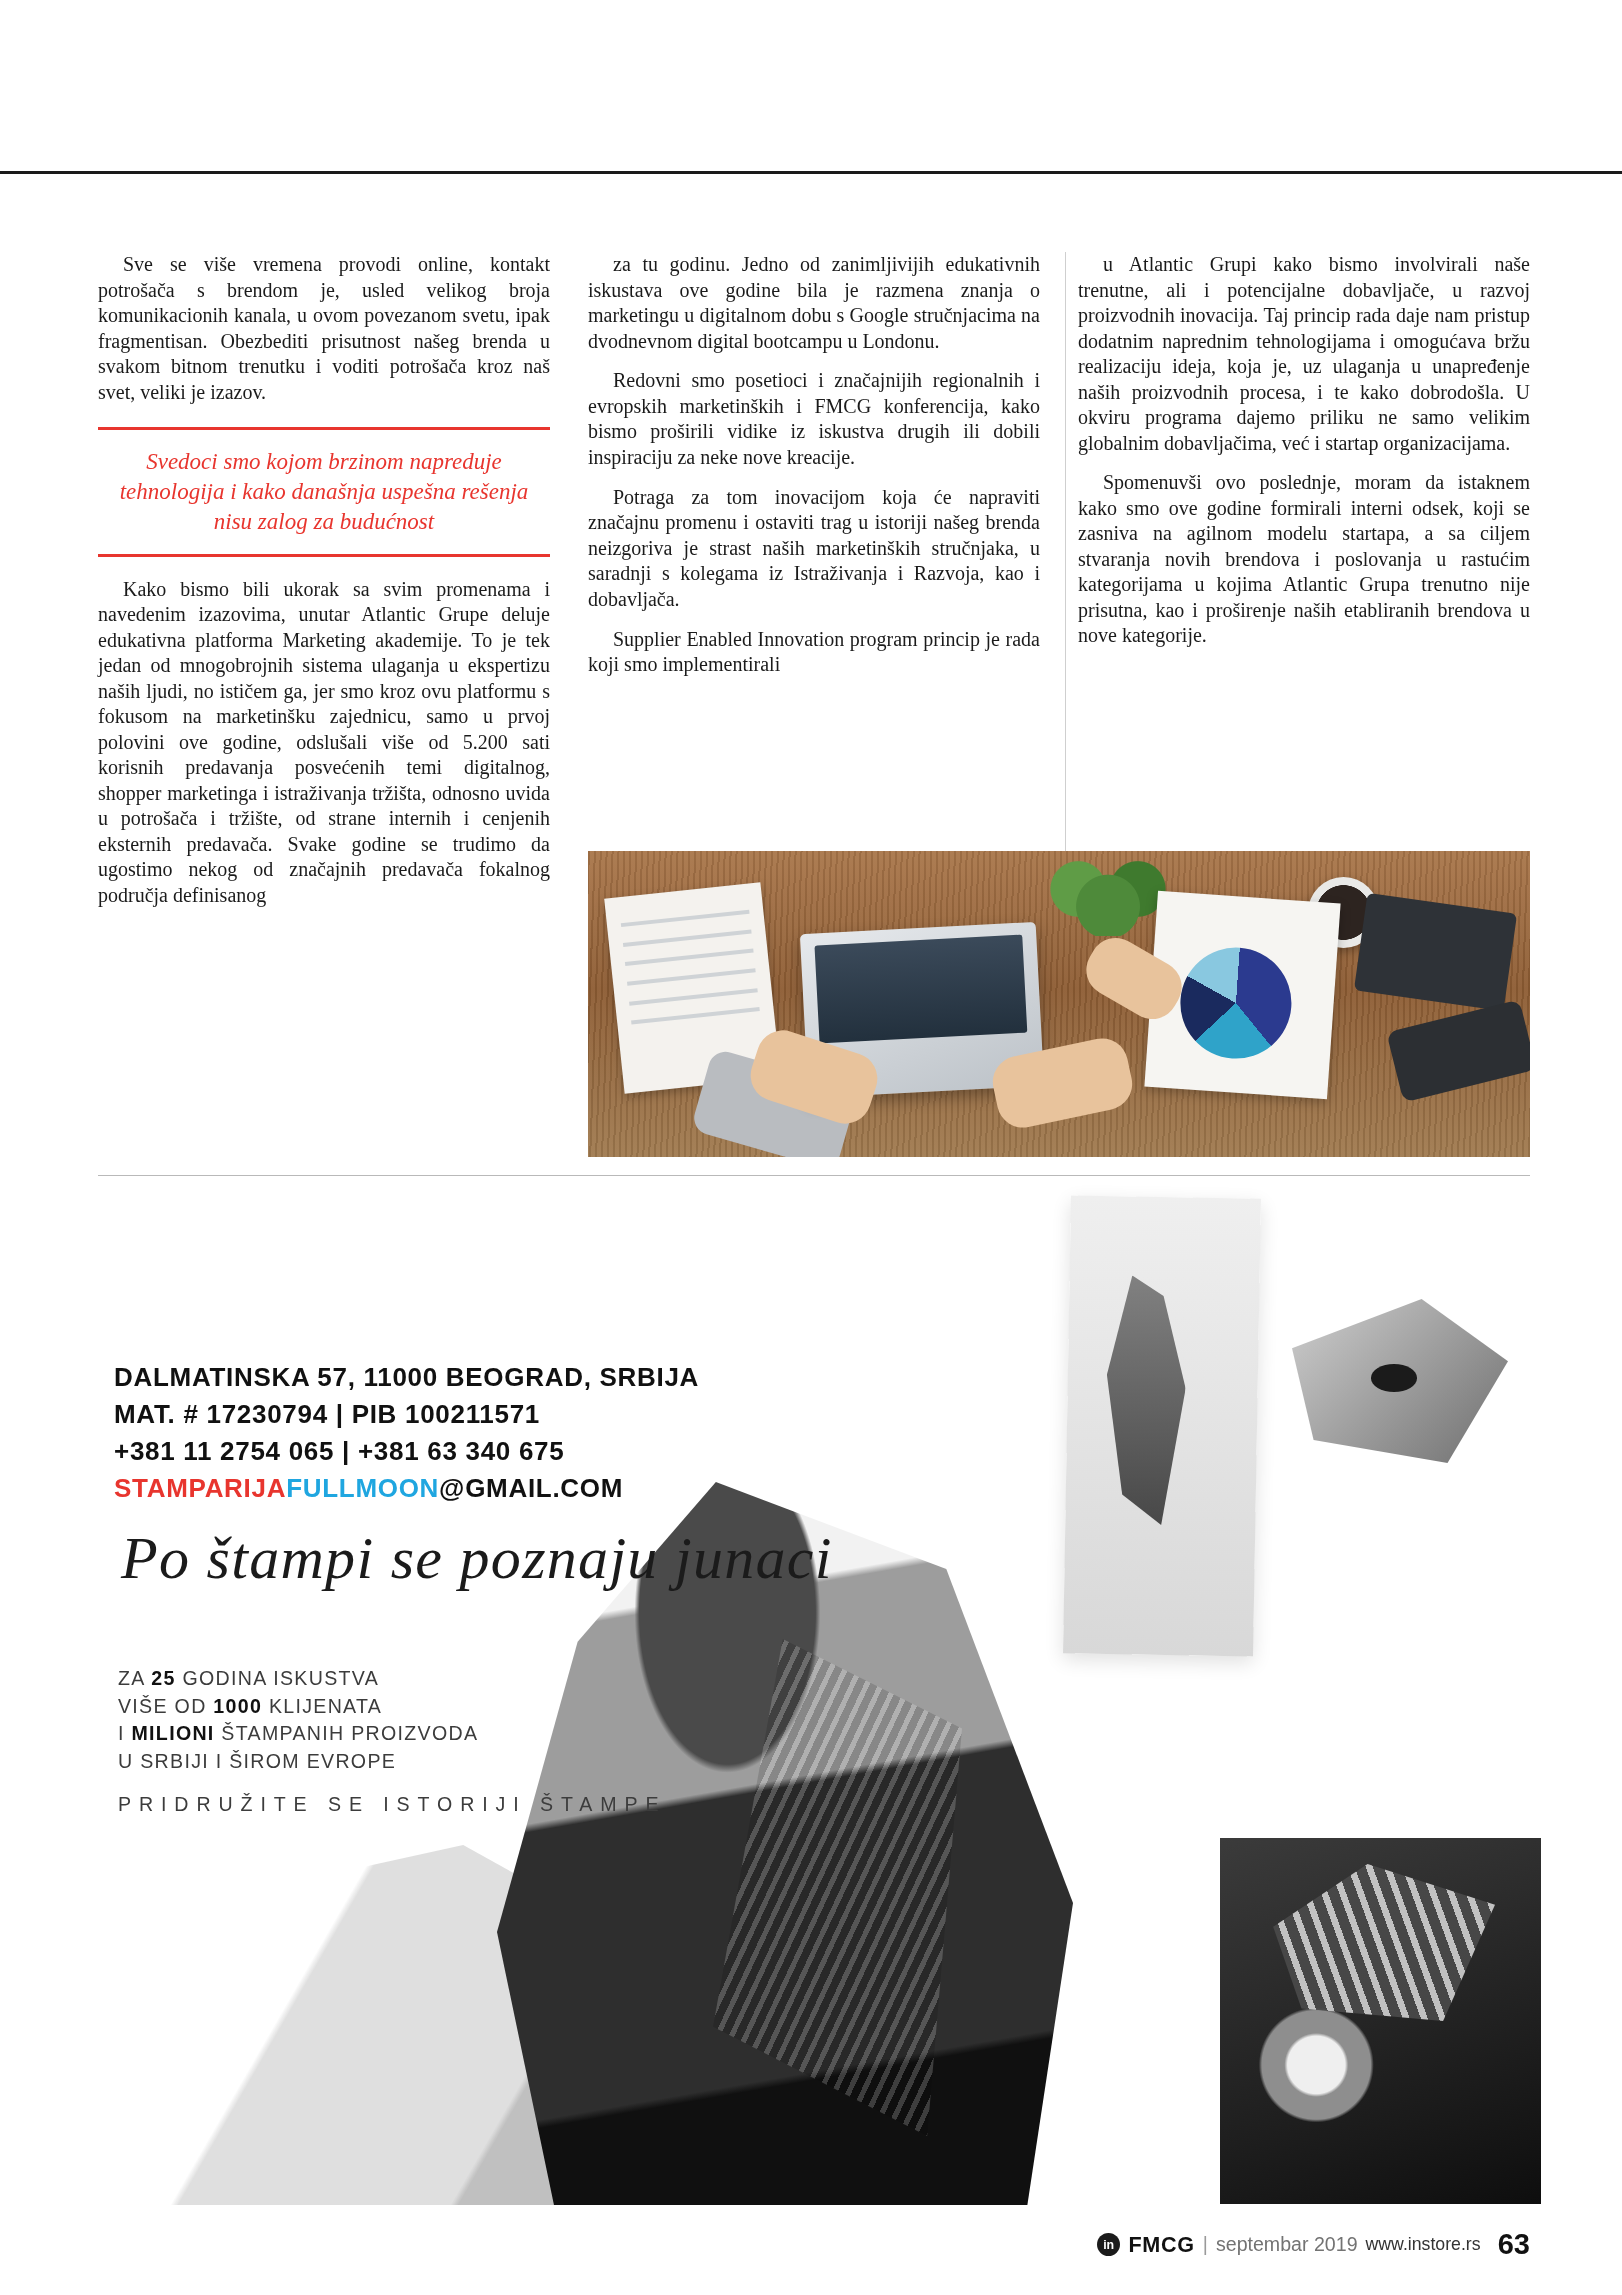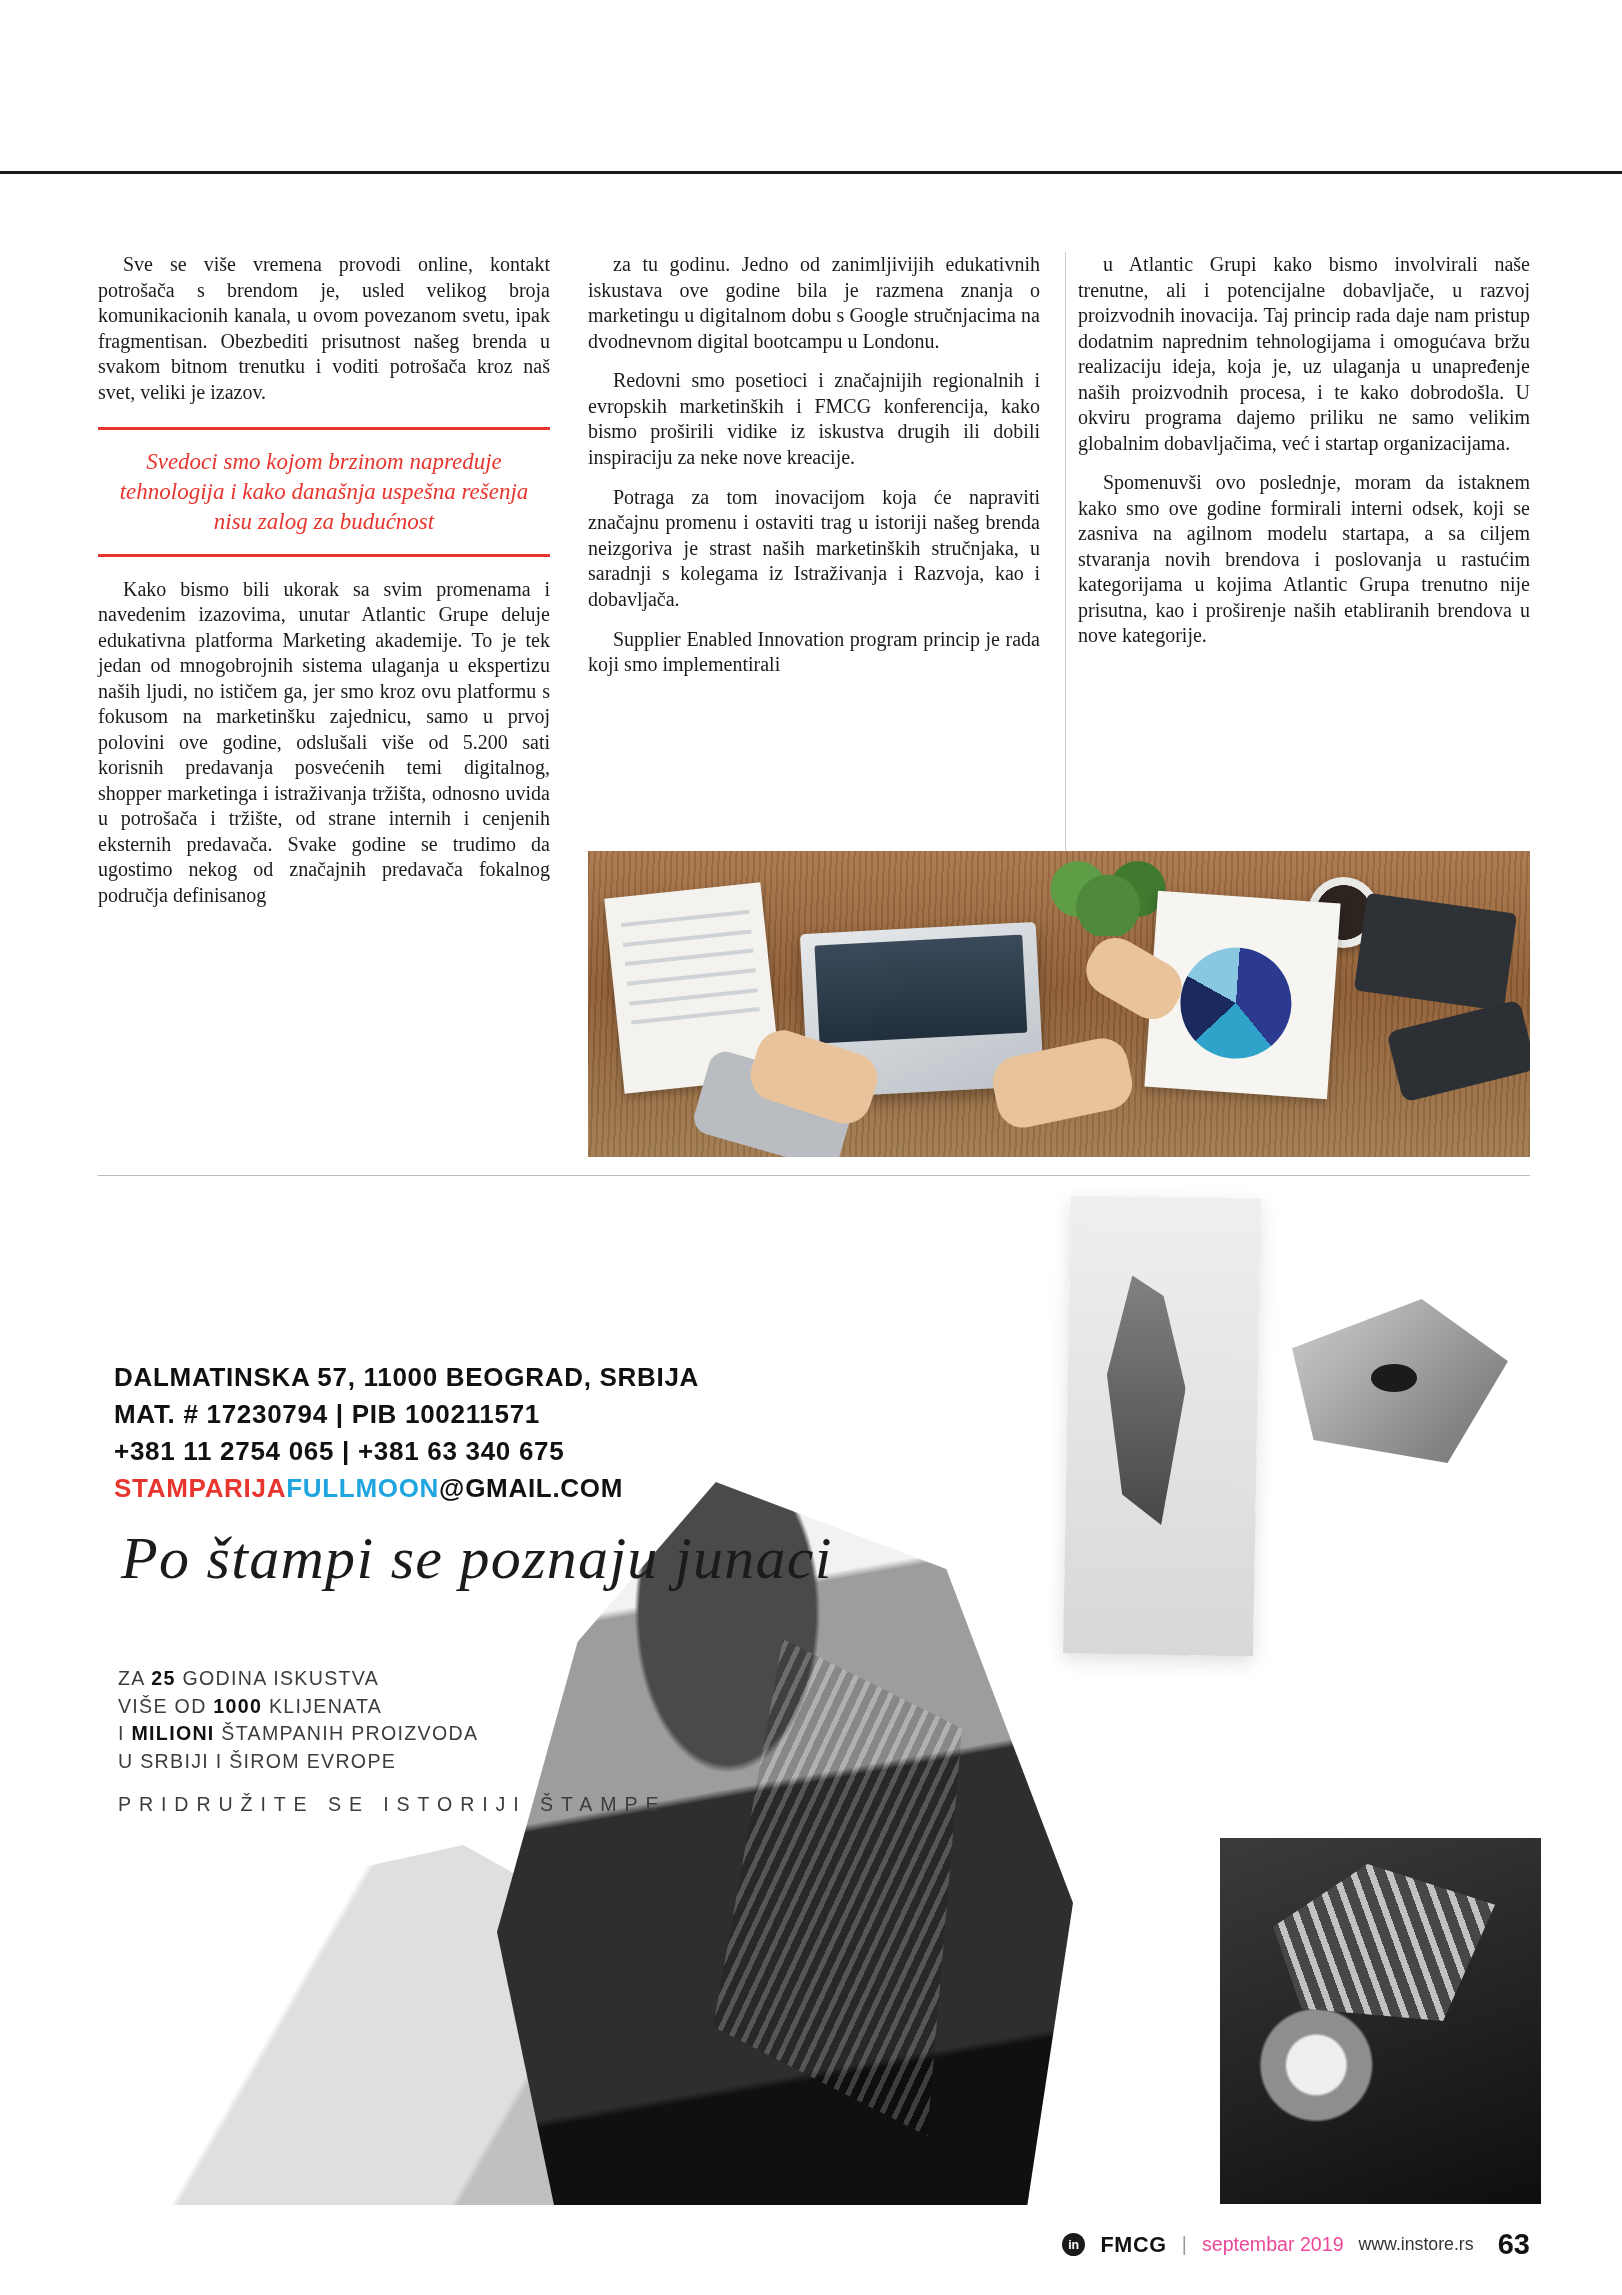--- a/index.html
+++ b/index.html
@@ -242,30 +242,30 @@
     clip-path:polygon(6% 40%, 46% 0, 100% 26%, 78% 100%, 18% 92%);
     opacity:.9;
   }
 
   
   .footer {
     position:absolute; left:0; top:2228px; width:1623px; height:39px;
     font-family:"Liberation Sans", sans-serif;
   }
   .footer-inner{
-    position:absolute; right:93px; top:0; display:flex; align-items:center; gap:15px;
+    position:absolute; right:93px; top:0; display:flex; align-items:center; gap:8px;
   }
   .f-mark {
     width:23.6px; height:23.6px; border-radius:50%;
     background:#1b1b1b; color:#fff; font-size:12.4px; font-weight:bold;
     display:flex; align-items:center; justify-content:center;
   }
   .f-store { font-size:21.6px; font-weight:bold; color:#111; letter-spacing:0.7px; }
   .f-sep { color:#9a9a9a; font-size:19.6px; }
-  .f-date { font-size:19.6px; color:#ec4899; }
+  .f-date { font-size:19.6px; color:#737373; }
   .f-url { font-size:17.7px; color:#333; }
   .f-page { font-size:29px; font-weight:bold; color:#111; margin-left:9.2px; }
 </style>
 </head>
 <body>
 
 <div class="page">
 
   <div class="top-rule"></div>
 

